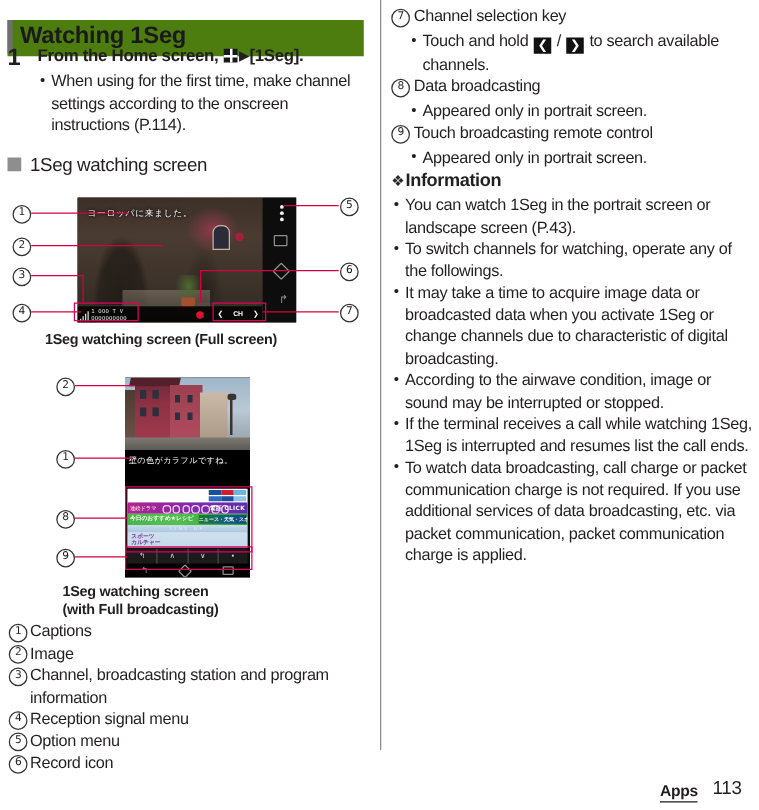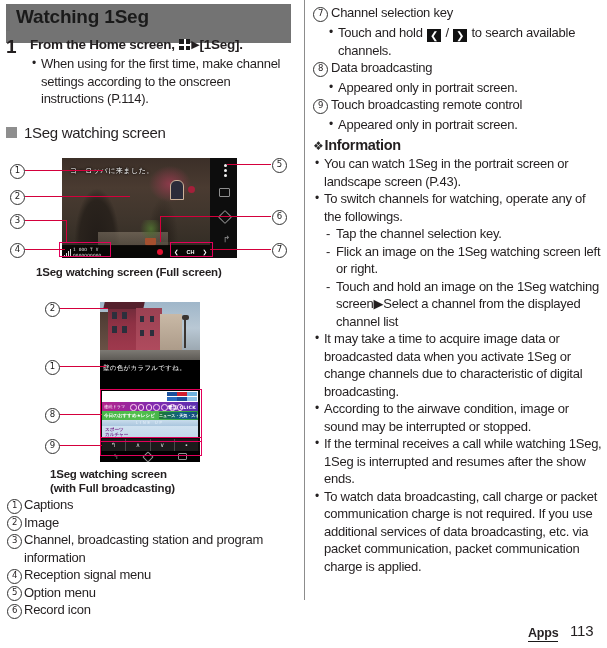--- a/index.html
+++ b/index.html
@@ -13,22 +13,22 @@
   }
   .page{position:absolute;inset:0;}
 
   
   .col-left{position:absolute;left:0;top:0;width:303px;height:648px;}
   .col-right{position:absolute;left:311px;top:0;width:296px;height:620px;}
   .col-divider{position:absolute;left:304px;top:0;width:1px;height:600px;background:#8c8c8c;}
 
   
   .sec-header{
-    position:absolute;left:6px;top:4px;width:285px;height:39px;
-    background:#737373;
+    position:absolute;left:6px;top:16px;width:285px;height:29px;
+    background:#4d7c0f;
   }
   .sec-header .bar-accent{
     position:absolute;left:0;top:0;width:4px;height:27px;background:#6f6f6f;
   }
   .sec-header h1{
     margin:0;position:absolute;left:10px;top:2px;
     font-size:19px;font-weight:bold;letter-spacing:-.2px;color:#1a1a1a;
   }
 
   
@@ -564,29 +564,24 @@
         <li>Appeared only in portrait screen.</li>
       </ul>
     </div>
 
     <div style="position:absolute;left:2px;top:128px;width:292px;">
       <div class="info-head"><span class="dia">❖</span><span>Information</span></div>
       <ul class="bl">
         <li>You can watch 1Seg in the portrait screen or landscape screen (P.43).</li>
         <li>
           <span>To switch channels for watching, operate any of the followings.</span>
-          <ul class="dash">
-            <li>Tap the channel selection key.</li>
-            <li>Flick an image on the 1Seg watching screen left or right.</li>
-            <li>Touch and hold an image on the 1Seg watching screen▶Select a channel from the displayed channel list</li>
-          </ul>
         </li>
         <li>It may take a time to acquire image data or broadcasted data when you activate 1Seg or change channels due to characteristic of digital broadcasting.</li>
         <li>According to the airwave condition, image or sound may be interrupted or stopped.</li>
-        <li>If the terminal receives a call while watching 1Seg, 1Seg is interrupted and resumes after the show ends.</li>
+        <li>If the terminal receives a call while watching 1Seg, 1Seg is interrupted and resumes list the call ends.</li>
         <li>To watch data broadcasting, call charge or packet communication charge is not required. If you use additional services of data broadcasting, etc. via packet communication, packet communication charge is applied.</li>
       </ul>
     </div>
 
   </div>
 
   <div class="footer-apps">Apps</div>
   <div class="footer-page">113</div>
 
 </div>

